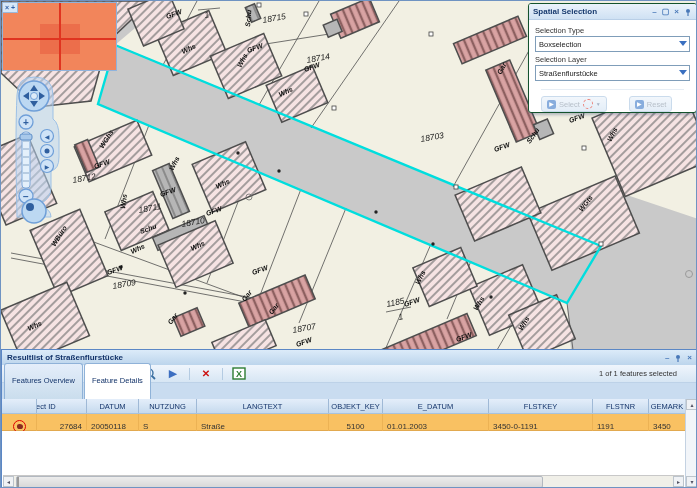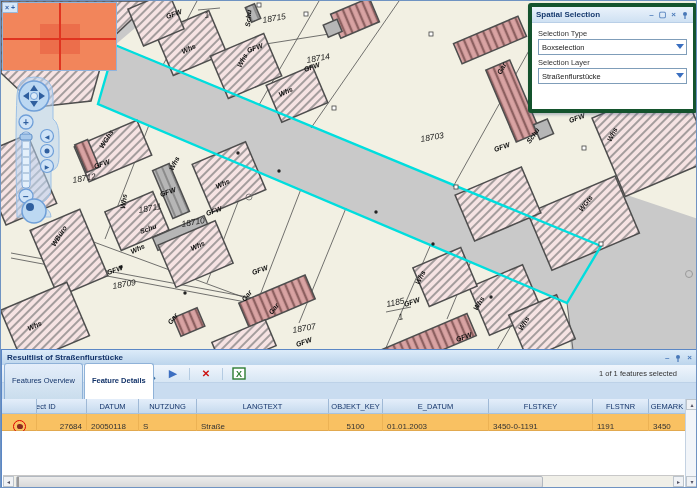--- a/index.html
+++ b/index.html
@@ -10,21 +10,21 @@
 
   
   .overview{position:absolute;left:1px;top:1px;width:115px;height:69px;background:#f2855b;border:1px solid #8fb3dd;box-sizing:border-box;}
   .overview .inner{position:absolute;left:37px;top:21px;width:40px;height:30px;background:#ec6e4b;}
   .overview .vline{position:absolute;left:56px;top:0;width:2px;height:100%;background:#e03420;}
   .overview .hline{position:absolute;left:0;top:35px;width:100%;height:2px;background:#e03420;}
   .ov-chip{position:absolute;left:1px;top:1px;display:flex;gap:2px;background:#d6e6f7;border:1px solid #9ab8da;padding:0 2px;height:9px;align-items:center;z-index:5;}
   .ov-chip span{font-size:7px;line-height:7px;color:#2f5fa8;font-weight:bold;}
 
   
-  .panel{position:absolute;background:#fff;border:4px solid #14532d;border-radius:3px;box-shadow:1px 2px 3px rgba(60,80,120,.35);box-sizing:border-box;}
+  .panel{position:absolute;background:#fff;border:1px solid #14532d;border-radius:3px;box-shadow:1px 2px 3px rgba(60,80,120,.35);box-sizing:border-box;}
   .ptitle{height:15px;display:flex;align-items:center;padding:0 4px;background:linear-gradient(#eaf2fb,#cfe1f3);border-bottom:1px solid #b9cfe7;border-radius:2px 2px 0 0;}
   .ptitle .t{font-size:8px;font-weight:bold;color:#173a6e;flex:1;}
   .picos{display:flex;gap:5px;align-items:center;}
   .pico{font-size:8px;line-height:8px;color:#4878b8;font-weight:bold;cursor:default;}
   .pinsvg{width:8px;height:8px;display:block;}
 
   .spsel{left:527px;top:2px;width:169px;height:110px;}
   .spsel .body{padding:3px 6px 0 6px;}
   .flabel{font-size:7.5px;color:#333;margin:3px 0 1px 0;}
   .dropdown{position:relative;height:14px;border:1px solid #7f9db9;background:#fff;display:flex;align-items:center;padding:0 14px 0 3px;}
@@ -39,21 +39,21 @@
   
   .bpanel{position:absolute;left:0px;top:348px;width:697px;height:140px;background:#fff;border:1px solid #5b87c5;box-sizing:border-box;}
   .btitle{position:absolute;left:0;top:0;width:100%;height:15px;background:linear-gradient(#dcebf9,#bcd5ec);display:flex;align-items:center;padding:0 5px;box-sizing:border-box;gap:16px;}
   .btitle .t{font-size:8px;font-weight:bold;color:#14346a;flex:1;}
   .toolbar{position:absolute;left:0;top:15px;width:100%;height:18px;background:linear-gradient(#eff5fc,#d7e6f4);border-bottom:1px solid #bdd2e8;display:flex;align-items:center;padding:0 4px;box-sizing:border-box;gap:5px;}
   .tsep{width:1px;height:12px;background:#b4cbe2;margin:0 2px;}
   .tbtn{width:16px;height:15px;display:flex;align-items:center;justify-content:center;border:1px solid transparent;border-radius:2px;}
   .status{margin-left:auto;font-size:7.5px;color:#333;padding-right:16px;}
   .tabs{position:absolute;left:0;top:33px;width:100%;height:16px;background:#c9dcf0;display:flex;align-items:flex-end;padding-left:2px;box-sizing:border-box;}
   .tab{font-size:7.5px;color:#14346a;padding:12px 7px;border:1px solid #8fb2d8;border-bottom:none;border-radius:3px 3px 0 0;background:linear-gradient(#e4eefa,#cadded);margin-right:1px;height:11px;}
-  .tab.active{background:#fff;font-weight:bold;position:relative;z-index:2;}
+  .tab.active{background:#fff;font-weight:normal;position:relative;z-index:2;}
   .thead{position:absolute;left:0;top:49px;width:683px;height:15px;display:flex;background:linear-gradient(#e4eefa,#c6daee);border-bottom:1px solid #a8c2dc;box-sizing:border-box;}
   .th{font-size:7.5px;color:#14346a;border-right:1px solid #9fb9d6;display:flex;align-items:center;justify-content:center;box-sizing:border-box;overflow:hidden;white-space:nowrap;gap:36px;}
   .sort{font-size:5px;color:#456;margin-left:2px;}
   .trow{position:absolute;left:0;top:64px;width:683px;height:17px;display:flex;background:#f9c162;border-bottom:1px solid #e2a94f;box-sizing:border-box;}
   .td{font-size:8px;color:#333;border-right:1px solid #ecb254;display:flex;align-items:center;padding:12px 4px;box-sizing:border-box;overflow:hidden;white-space:nowrap;}
   .tbody-empty{position:absolute;left:0;top:81px;width:683px;height:45px;background:#fff;}
   
   .rowmark{position:relative;width:13px;height:13px;margin:0 auto;}
   .rowmark .ring{position:absolute;left:0;top:0;width:11px;height:11px;border:1.6px solid #e00000;border-radius:50%;}
   .rowmark .blob{position:absolute;left:4px;top:4px;width:6px;height:5px;background:#8a2a20;border-radius:40% 60% 50% 50%;}
@@ -297,20 +297,32 @@
       <div class="flabel">Selection Type</div>
       <div class="dropdown">
         <span class="val">Boxselection</span>
         <span class="dd-arrow"></span>
       </div>
       <div class="flabel">Selection Layer</div>
       <div class="dropdown">
         <span class="val">Straßenflurstücke</span>
         <span class="dd-arrow"></span>
       </div>
+      <div class="btnrow">
+        <span class="gbtn">
+          <span class="bicon">▶</span>
+          <span>Select</span>
+          <span class="redcirc"></span>
+          <span class="mini-dd">▼</span>
+        </span>
+        <span class="gbtn">
+          <span class="bicon">▶</span>
+          <span>Reset</span>
+        </span>
+      </div>
     </div>
   </div>
 
   <div class="bpanel">
     <div class="btitle">
       <span class="t">Resultlist of Straßenflurstücke</span>
       <span class="picos">
         <span class="pico">–</span>
         <svg class="pinsvg" viewBox="0 0 8 8">
             <circle cx="4" cy="3" r="2" fill="#4878b8"></circle>

